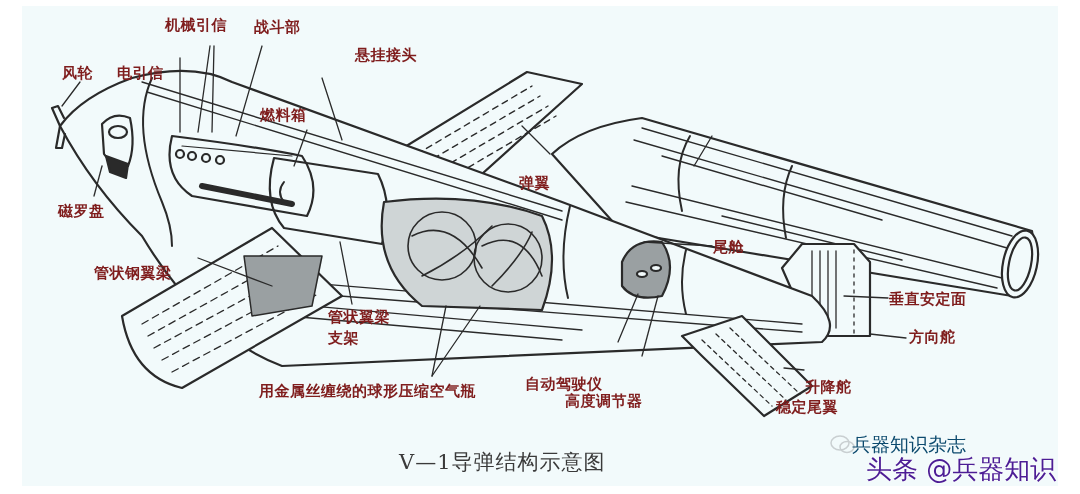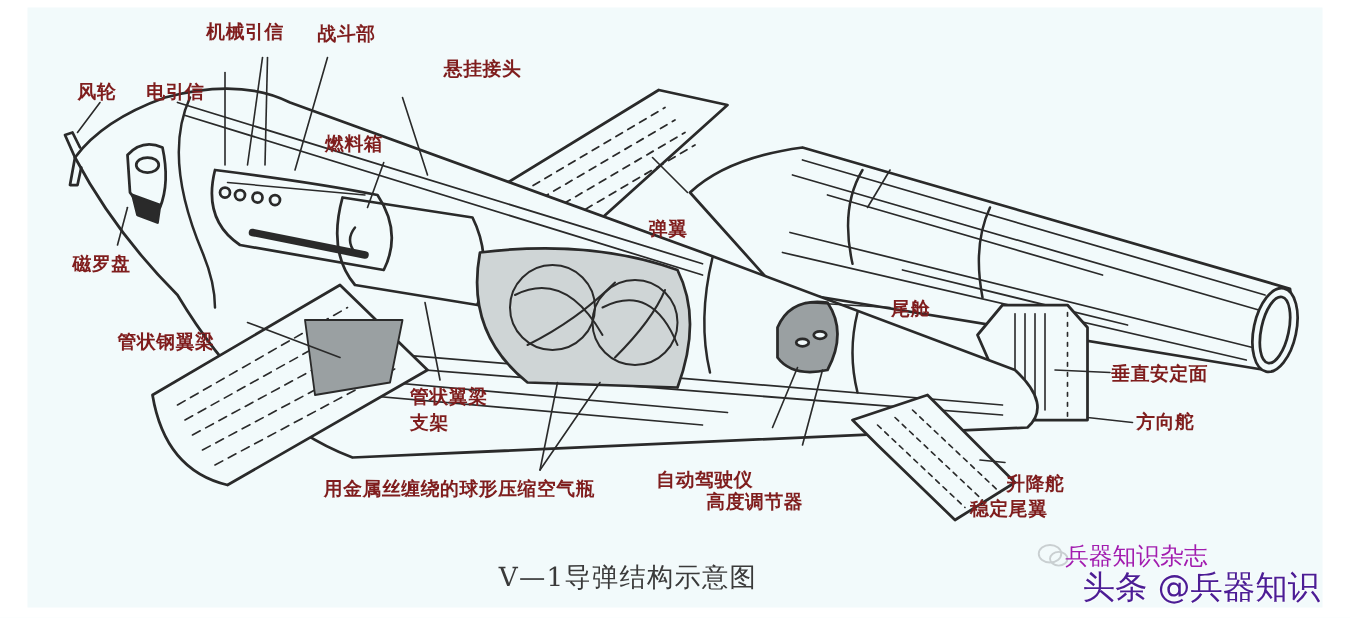--- a/index.html
+++ b/index.html
@@ -5,21 +5,21 @@
   html, body { margin: 0; padding: 0; background: #ffffff; }
   body { width: 1080px; height: 494px; position: relative; overflow: hidden;
          font-family: "DejaVu Sans", sans-serif; }
   #canvas { position: absolute; left: 22px; top: 6px; width: 1036px; height: 480px;
             background: #f2fafb; }
   svg.drawing { position: absolute; left: 0; top: 0; }
   .lbl { position: absolute; font-size: 15px; font-weight: bold; color: #7f1d1d;
          white-space: nowrap; letter-spacing: 0.5px; line-height: 18px; }
   .caption { position: absolute; left: 399px; top: 448px; font-family: "DejaVu Serif", serif;
              font-size: 21px; color: #3a3a3a; letter-spacing: 1px; white-space: nowrap; }
-  .wm-back { position: absolute; left: 852px; top: 432px; font-size: 19px; color: #a21caf;
+  .wm-back { position: absolute; left: 852px; top: 432px; font-size: 19px; color: #0c4a6e;
              white-space: nowrap; }
   .wm-front { position: absolute; left: 866px; top: 452px; font-size: 26px; color: #4c1d95;
               white-space: nowrap; text-shadow: 0 0 2px #fff, 0 0 2px #fff; }
   .wm-icon { position: absolute; left: 829px; top: 434px; width: 28px; height: 22px; }
 </style>
 </head>
 <body>
 
 <div id="canvas">
 

